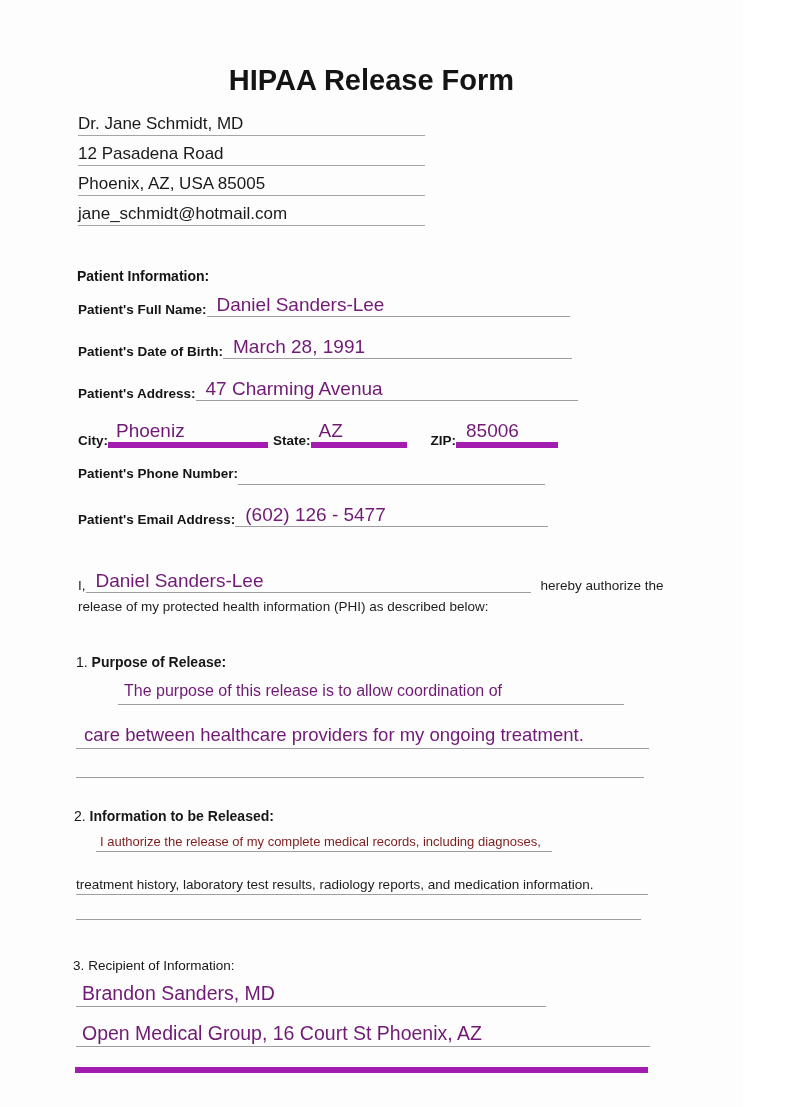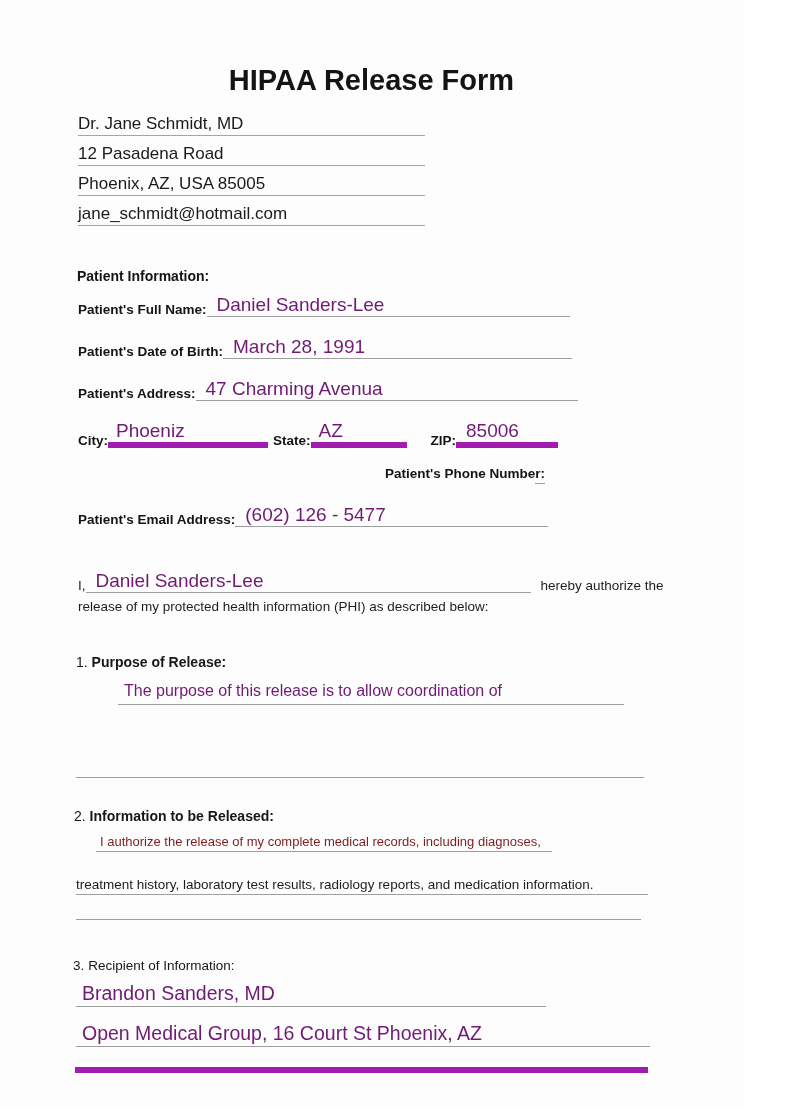--- a/index.html
+++ b/index.html
@@ -5,21 +5,21 @@
   * { margin:0; padding:0; box-sizing:border-box; }
   html,body { background:#ffffff; }
   .page {
     position:relative; width:743px; height:1107px; overflow:hidden;
     background:#fdfdfd; color:#1c1c1c;
     font-family:"Liberation Sans","DejaVu Sans",sans-serif;
   }
   .abs { position:absolute; }
   .title { left:0; right:0; top:64px; text-align:center; font-size:29px; font-weight:bold; color:#141414; }
   .row { display:flex; align-items:flex-end; }
-  .row-end { display:flex; align-items:flex-end;flex-direction:column; }
+  .row-end { display:flex; align-items:flex-start; }
   .label { font-weight:bold; font-size:13.5px; color:#141414; white-space:nowrap; }
   .value { font-size:19px; color:#701a75; white-space:nowrap; }
   .ul { border-bottom:1px solid #9e9e9e; }
   .ul-dark { border-bottom:6px solid #a21caf; }
   .grow { flex:1; padding-left:10px; }
   .small { font-size:13.5px; color:#1d1d1d; }
   .provider-line { font-size:17px; line-height:23px; border-bottom:1px solid #a5a5a5; margin-bottom:6px; white-space:nowrap; color:#1a1a1a; }
   .sec-head { font-size:14px; color:#171717; white-space:nowrap; }
   .sec-head .num { font-weight:normal; }
   .sec-head .t { font-weight:bold; }
@@ -81,20 +81,21 @@
     <span class="value ul fill" style="width:445px; padding-left:10px;">Daniel Sanders-Lee</span>
     <span class="small" style="margin-left:10px;">hereby authorize the</span>
   </div>
   <div class="abs small" style="left:78px; top:599px;">release of my protected health information (PHI) as described below:</div>
 
   <div class="abs sec-head" style="left:76px; top:654px;">
     <span class="num">1.</span>
     <span class="t">Purpose of Release:</span>
   </div>
   <div class="abs value ul" style="left:98px; top:678px; width:506px; line-height:26px; padding-left:6px; font-size:16px;margin-left:20px;">The purpose of this release is to allow coordination of</div>
+  <div class="abs value ul" style="left:76px; top:722px; width:573px; line-height:26px; padding-left:8px; font-size:18.5px;">care between healthcare providers for my ongoing treatment.</div>
   <div class="abs ul" style="left:76px; top:768px; width:568px; height:10px;"></div>
 
   <div class="abs sec-head" style="left:74px; top:808px;">
     <span class="num">2.</span>
     <span class="t">Information to be Released:</span>
   </div>
   <div class="abs ul fill" style="left:96px; top:833px; width:456px; line-height:18px; padding-left:4px; font-size:13px; color:#7f1d1d;">I authorize the release of my complete medical records, including diagnoses,</div>
   <div class="abs ul fill" style="left:76px; top:876px; width:572px; line-height:18px; font-size:13.5px; color:#1d1d1d;">treatment history, laboratory test results, radiology reports, and medication information.</div>
   <div class="abs ul" style="left:76px; top:910px; width:565px; height:10px;"></div>
 

